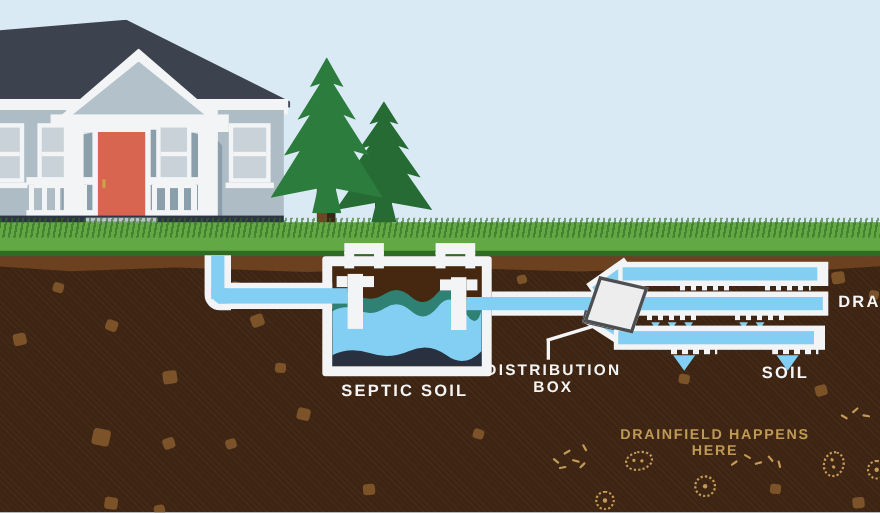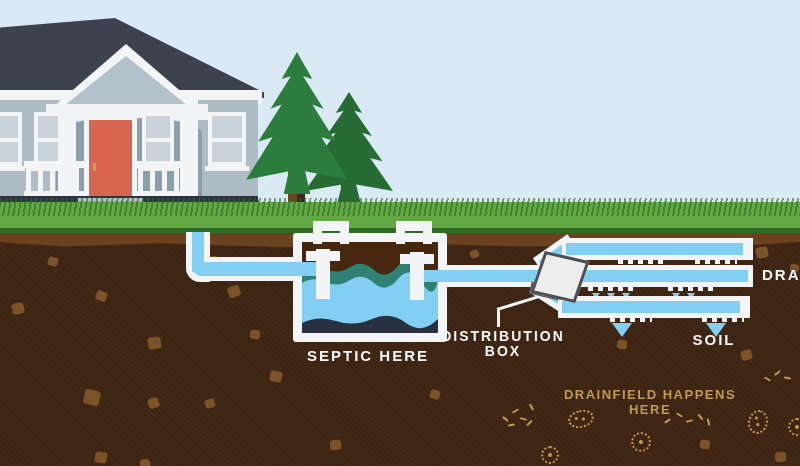--- a/index.html
+++ b/index.html
@@ -226,21 +226,21 @@
     <div class="abs pw" style="left:400px;top:254px;width:10px;height:10px;"></div>
     <div class="abs pw" style="left:424px;top:254px;width:10px;height:10px;"></div>
     <div class="abs pw" style="left:410px;top:252px;width:14px;height:48px;"></div>
   </div>
 
   <div class="abs dbox-ledge"></div>
   <div class="abs dbox"></div>
   <div class="abs" style="left:497px;top:309px;width:3px;height:18px;background:#f5f5f5;"></div>
   <div class="abs" style="left:497px;top:308px;width:43px;height:3px;background:#f5f5f5;transform:rotate(-17deg);transform-origin:left center;"></div>
 
-  <div class="lbl" style="left:288px;top:347px;width:160px;">SEPTIC HERE</div>
+  <div class="lbl" style="left:288px;top:347px;width:160px;">SEPTIC SOIL</div>
   <div class="lbl" style="left:428px;top:328px;width:150px;font-size:14px;">DISTRIBUTION</div>
   <div class="lbl" style="left:428px;top:343px;width:150px;font-size:14px;">BOX</div>
   <div class="lbl" style="left:674px;top:331px;width:80px;">SOIL</div>
   <div class="lbl" style="left:762px;top:266px;width:200px;text-align:left;white-space:nowrap;">DRAINFIELD</div>
   <div class="lbl tan" style="left:545px;top:387px;width:210px;font-size:13px;letter-spacing:1.5px;">DRAINFIELD HAPPENS HERE</div>
 
   <div>
     <div class="abs dashes" style="left:502px;top:404px;width:36px;height:24px;">
       <span style="left:0;top:14px;transform:rotate(40deg);"></span>
         <span style="left:10px;top:6px;transform:rotate(-30deg);"></span>

